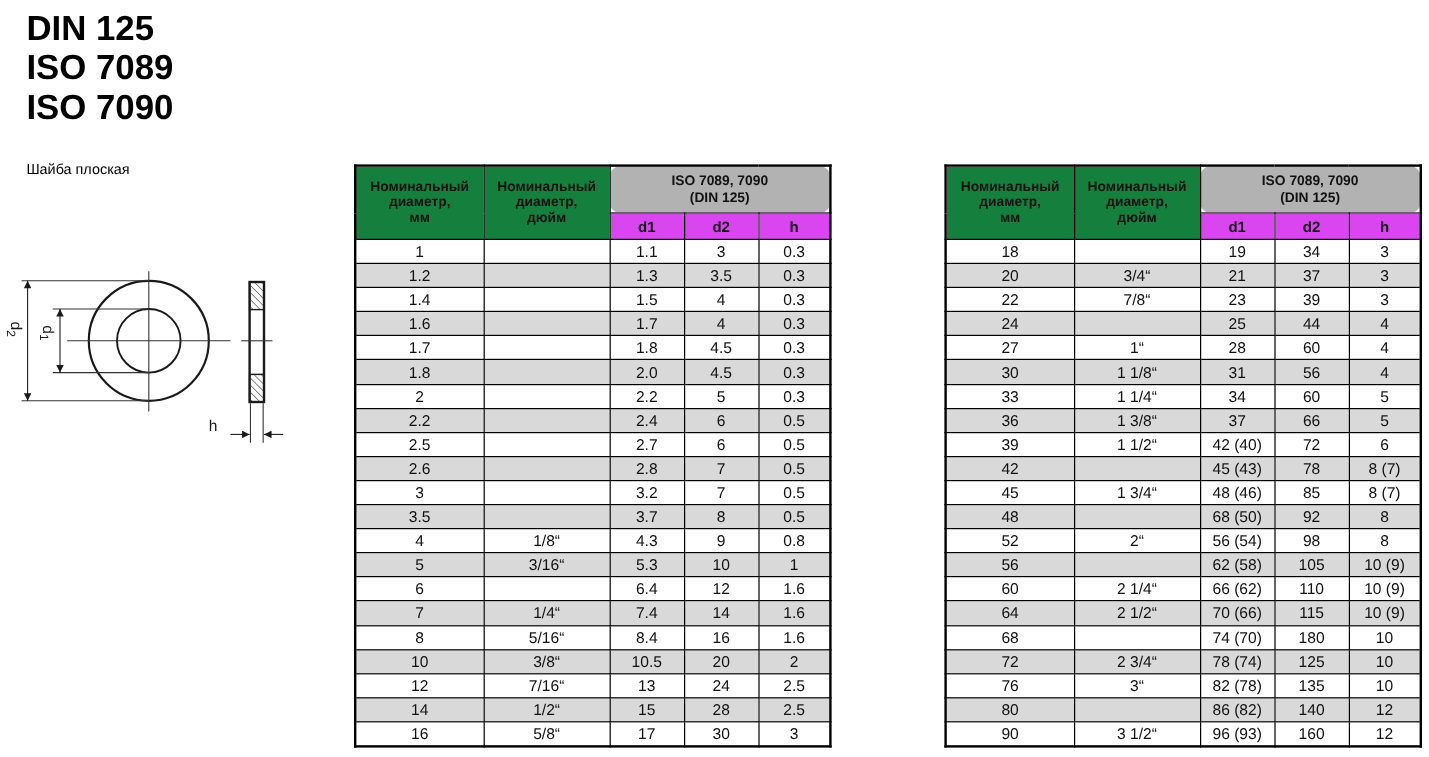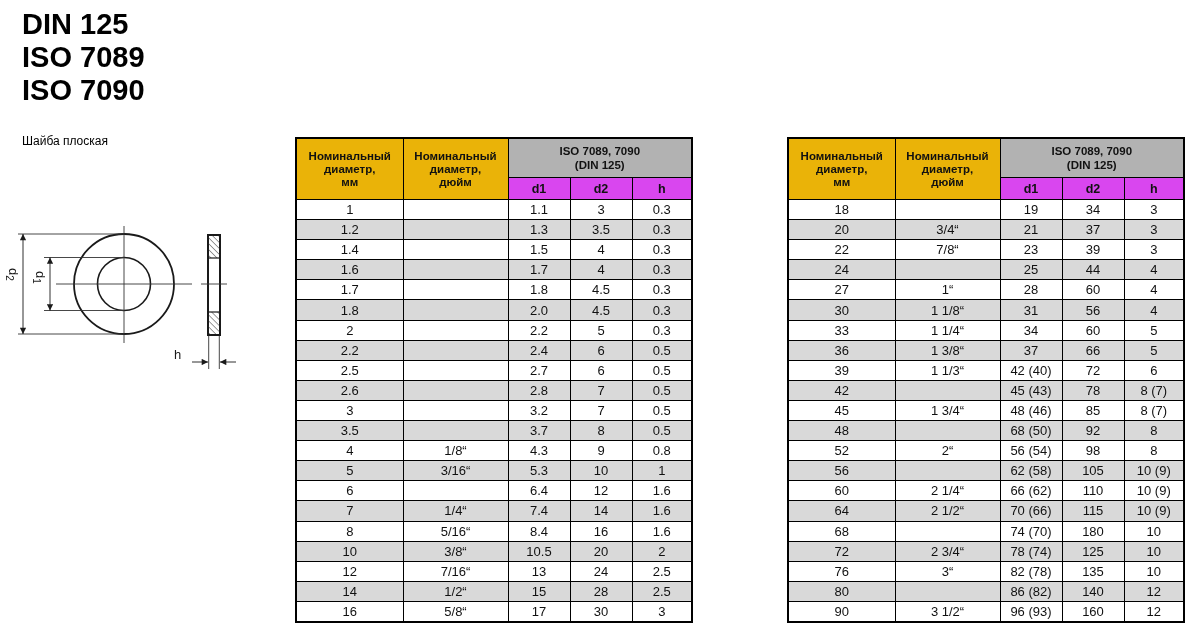--- a/index.html
+++ b/index.html
@@ -19,26 +19,26 @@
     border-collapse:collapse; table-layout:fixed;
     border:2px solid #000;
   }
   .t1 { left:295px; }
   .t2 { left:787px; }
   table.dim th, table.dim td {
     border:1px solid #000; text-align:center; vertical-align:middle;
     padding:0; overflow:hidden;
   }
   th.hdr-main {
-    background:#eab308; font-size:11.5px; font-weight:bold;
+    background:#15803d; font-size:11.5px; font-weight:bold;
     line-height:13px; white-space:pre-line; color:#111;
   }
   th.hdr-iso {
     background:#b2b2b2; font-size:11.5px; font-weight:bold;
-    line-height:14px; white-space:pre-line; height:38px; color:#111;
+    line-height:14px; white-space:pre-line; height:38px; color:#111;border-radius:10px;
   }
   th.hdr-sub {
     background:#d946ef; font-size:12.5px; font-weight:bold;
     height:21px; color:#111;
   }
   table.dim td { font-size:13px; height:19.1px; line-height:19px; color:#111; background:#ffffff; }
   table.dim tr.alt td { background:#d9d9d9; }
 </style>
 </head>
 <body>
@@ -351,21 +351,21 @@
       </tr>
       <tr class="alt">
         <td>36</td>
         <td>1 3/8“</td>
         <td>37</td>
         <td>66</td>
         <td>5</td>
       </tr>
       <tr>
         <td>39</td>
-        <td>1 1/3“</td>
+        <td>1 1/2“</td>
         <td>42 (40)</td>
         <td>72</td>
         <td>6</td>
       </tr>
       <tr class="alt">
         <td>42</td>
         <td></td>
         <td>45 (43)</td>
         <td>78</td>
         <td>8 (7)</td>

